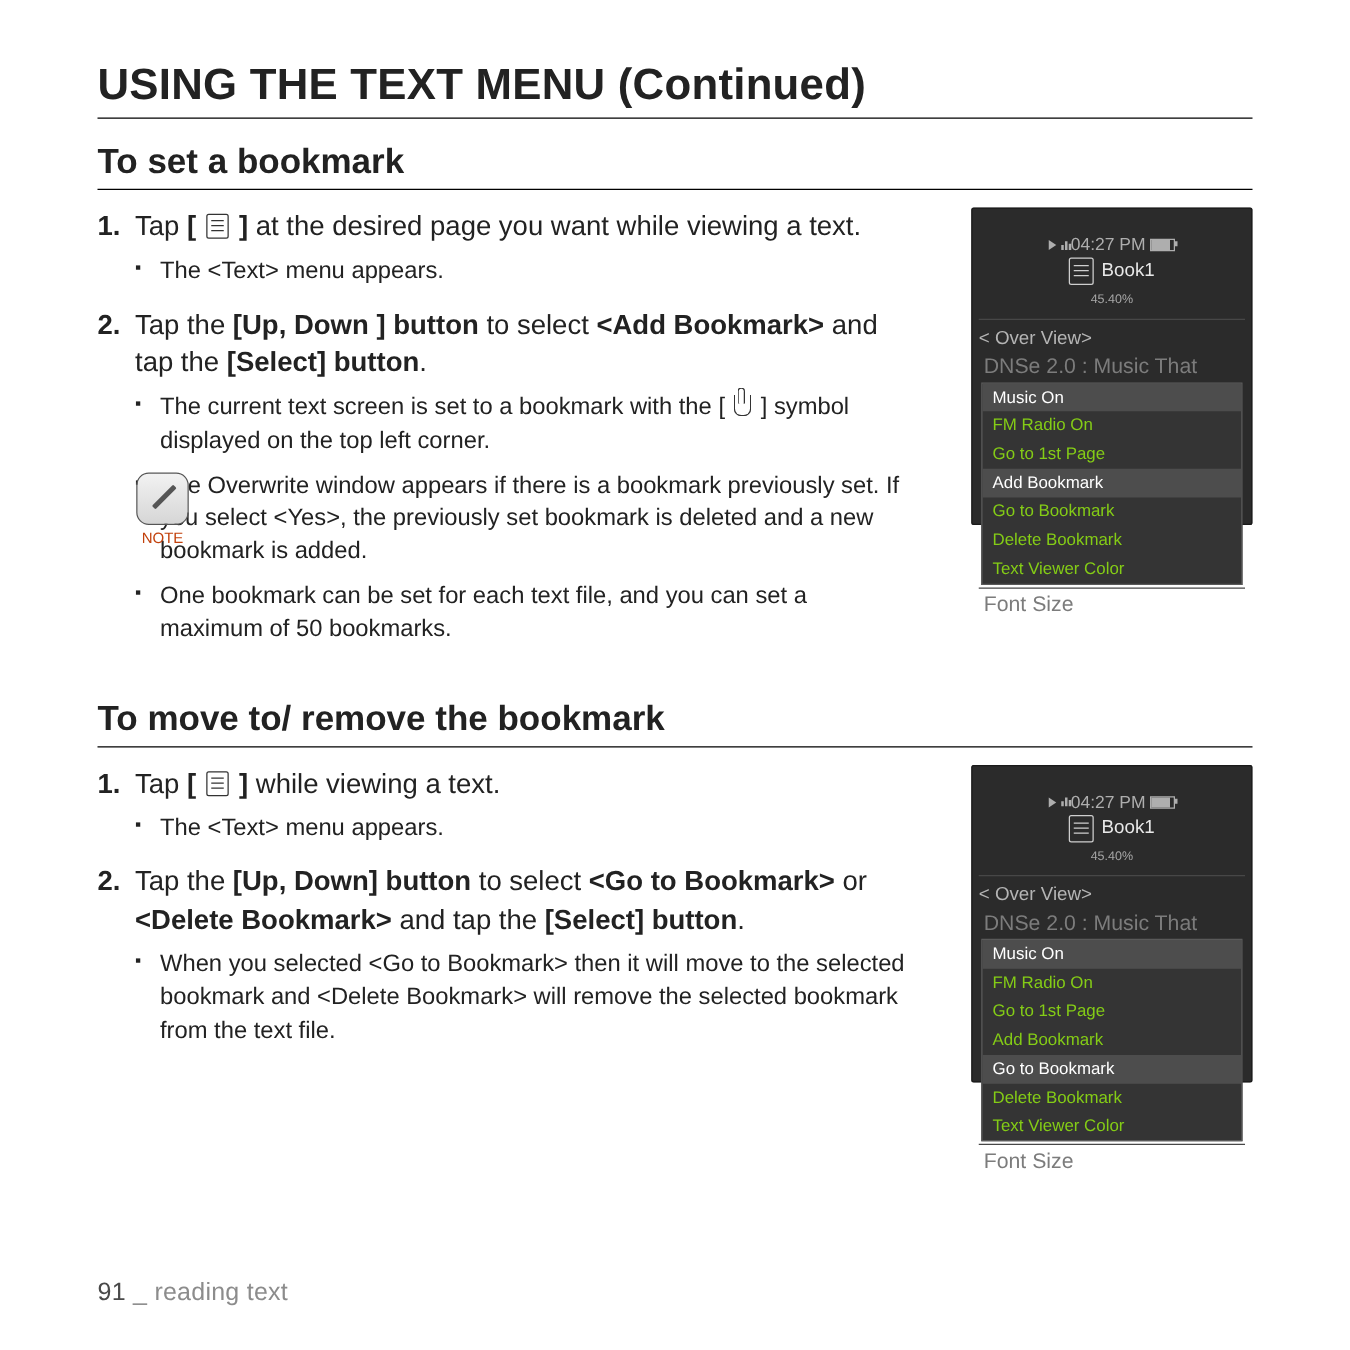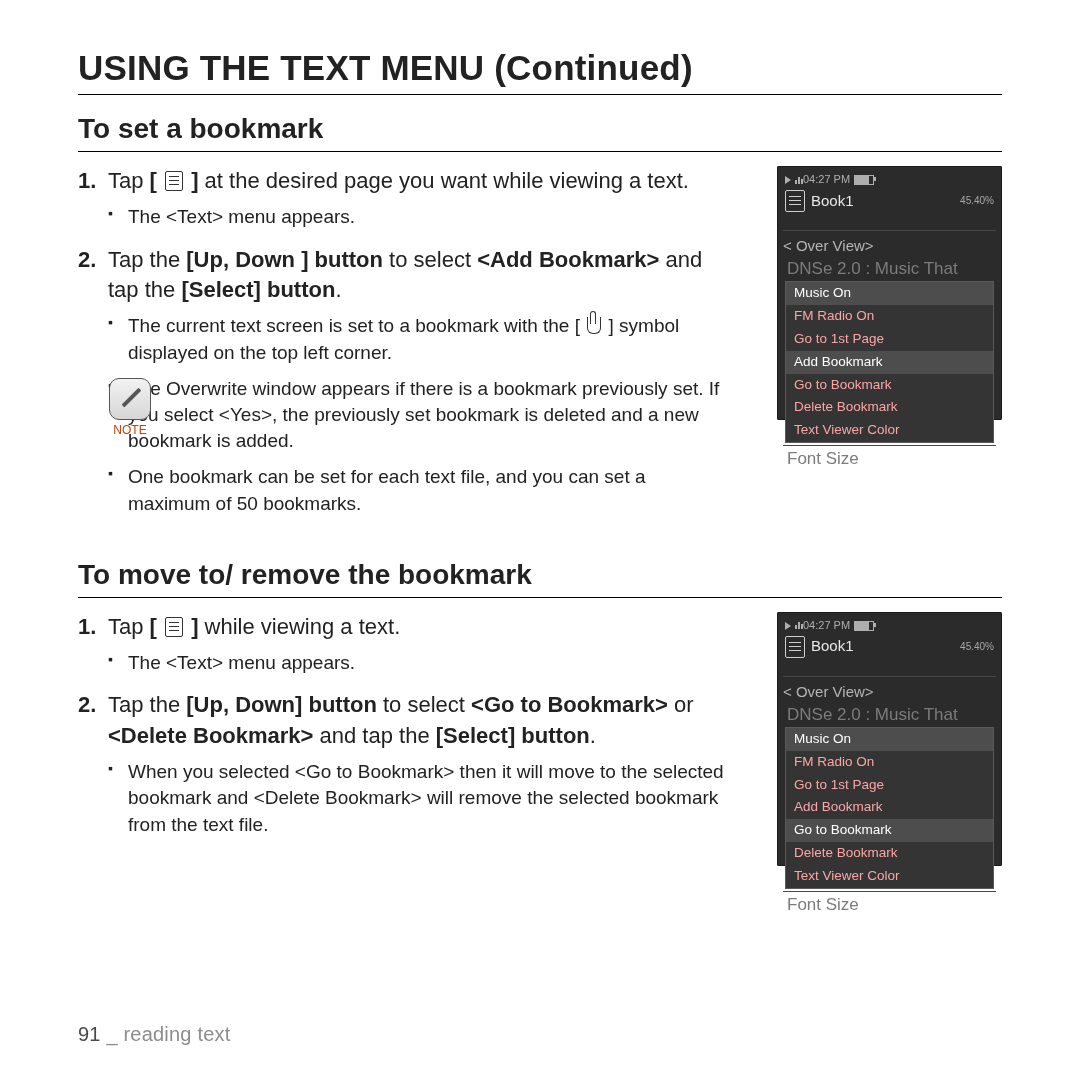--- a/index.html
+++ b/index.html
@@ -47,56 +47,56 @@
   }
   .flow{overflow:visible}
   .shot{
     float:right;width:225px;height:254px;background:#2b2b2b;
     border-radius:2px;margin:0 0 8px 18px;box-sizing:border-box;
     padding:6px;color:#d2d2d2;font-size:13px;position:relative;
     box-shadow:inset 0 0 0 1px #1a1a1a;
     line-height:1.25;
   }
   .shot .status-row{
-    display:flex;align-items:center;justify-content:flex-start;
-    font-size:11px;color:#aeaeae;height:16px;padding:0 2px;
+    display:flex;align-items:center;justify-content:center;
+    font-size:14px;color:#aeaeae;height:16px;padding:0 2px;margin-top:16px;
   }
   .shot .status-left,.shot .status-right{display:flex;align-items:center;gap:4px}
   .batt{width:18px;height:8px;border:1px solid #aeaeae;position:relative}
   .batt::after{content:"";position:absolute;right:-3px;top:1px;width:2px;height:4px;background:#aeaeae}
   .batt>i{display:block;height:100%;width:80%;background:#aeaeae}
   .play{width:0;height:0;border-left:6px solid #aeaeae;border-top:4px solid transparent;border-bottom:4px solid transparent}
   .eqbars{display:inline-flex;gap:1px;align-items:flex-end}
   .eqbars>i{width:2px;background:#aeaeae;display:block}
   .eqbars>i:nth-child(1){height:4px}.eqbars>i:nth-child(2){height:7px}.eqbars>i:nth-child(3){height:5px}
   .title-row{
-    display:flex;align-items:center;gap:6px;padding:2px 2px 18px 2px;
+    display:flex;align-items:center;gap:6px;padding:2px 2px 8px 2px;
     border-bottom:1px solid #474747;font-size:15px;color:#e8e8e8;
-    justify-content:space-between;
+    flex-direction:column;
   }
   .title-row .left{display:flex;align-items:center;gap:6px}
   .doc-ic{
     width:18px;height:20px;border:1.5px solid #cfcfcf;border-radius:2px;position:relative;
   }
   .doc-ic::before,.doc-ic::after{content:"";position:absolute;left:3px;right:3px;height:1px;background:#cfcfcf}
   .doc-ic::before{top:5px}.doc-ic::after{top:9px}
   .doc-ic>i{position:absolute;left:3px;right:3px;top:13px;height:1px;background:#cfcfcf}
   .pct{font-size:10px;color:#a7a7a7}
   .overview{
     text-align:left;color:#b5b5b5;font-size:15px;padding:6px 0 2px 0;
   }
   .ghost-line{
     color:#7c7c7c;font-size:17px;padding:0 4px 2px 4px;white-space:nowrap;
   }
   .ghost-line.bottom{border-top:1px solid #474747;margin-top:2px;padding-top:2px}
   .menu-box{
     border:1px solid #5a5a5a;background:#343434;margin:0 2px;
   }
   .menu-box .mi{
-    padding:3px 8px;font-size:13.5px;color:#fca5a5;
+    padding:3px 8px;font-size:13.5px;color:#84cc16;
   }
   .menu-box .mi.hi{color:#fff;background:#4d4d4d}
   .pad-left-note{padding-left:64px;position:relative}
   .note-ic{
     position:absolute;left:0;top:2px;width:44px;text-align:center;
     font-size:12px;color:#c2410c;
   }
   .note-ic .box{
     width:40px;height:40px;border:1.5px solid #555;border-radius:10px;
     background:linear-gradient(#f2f2f2,#d6d6d6);display:flex;

